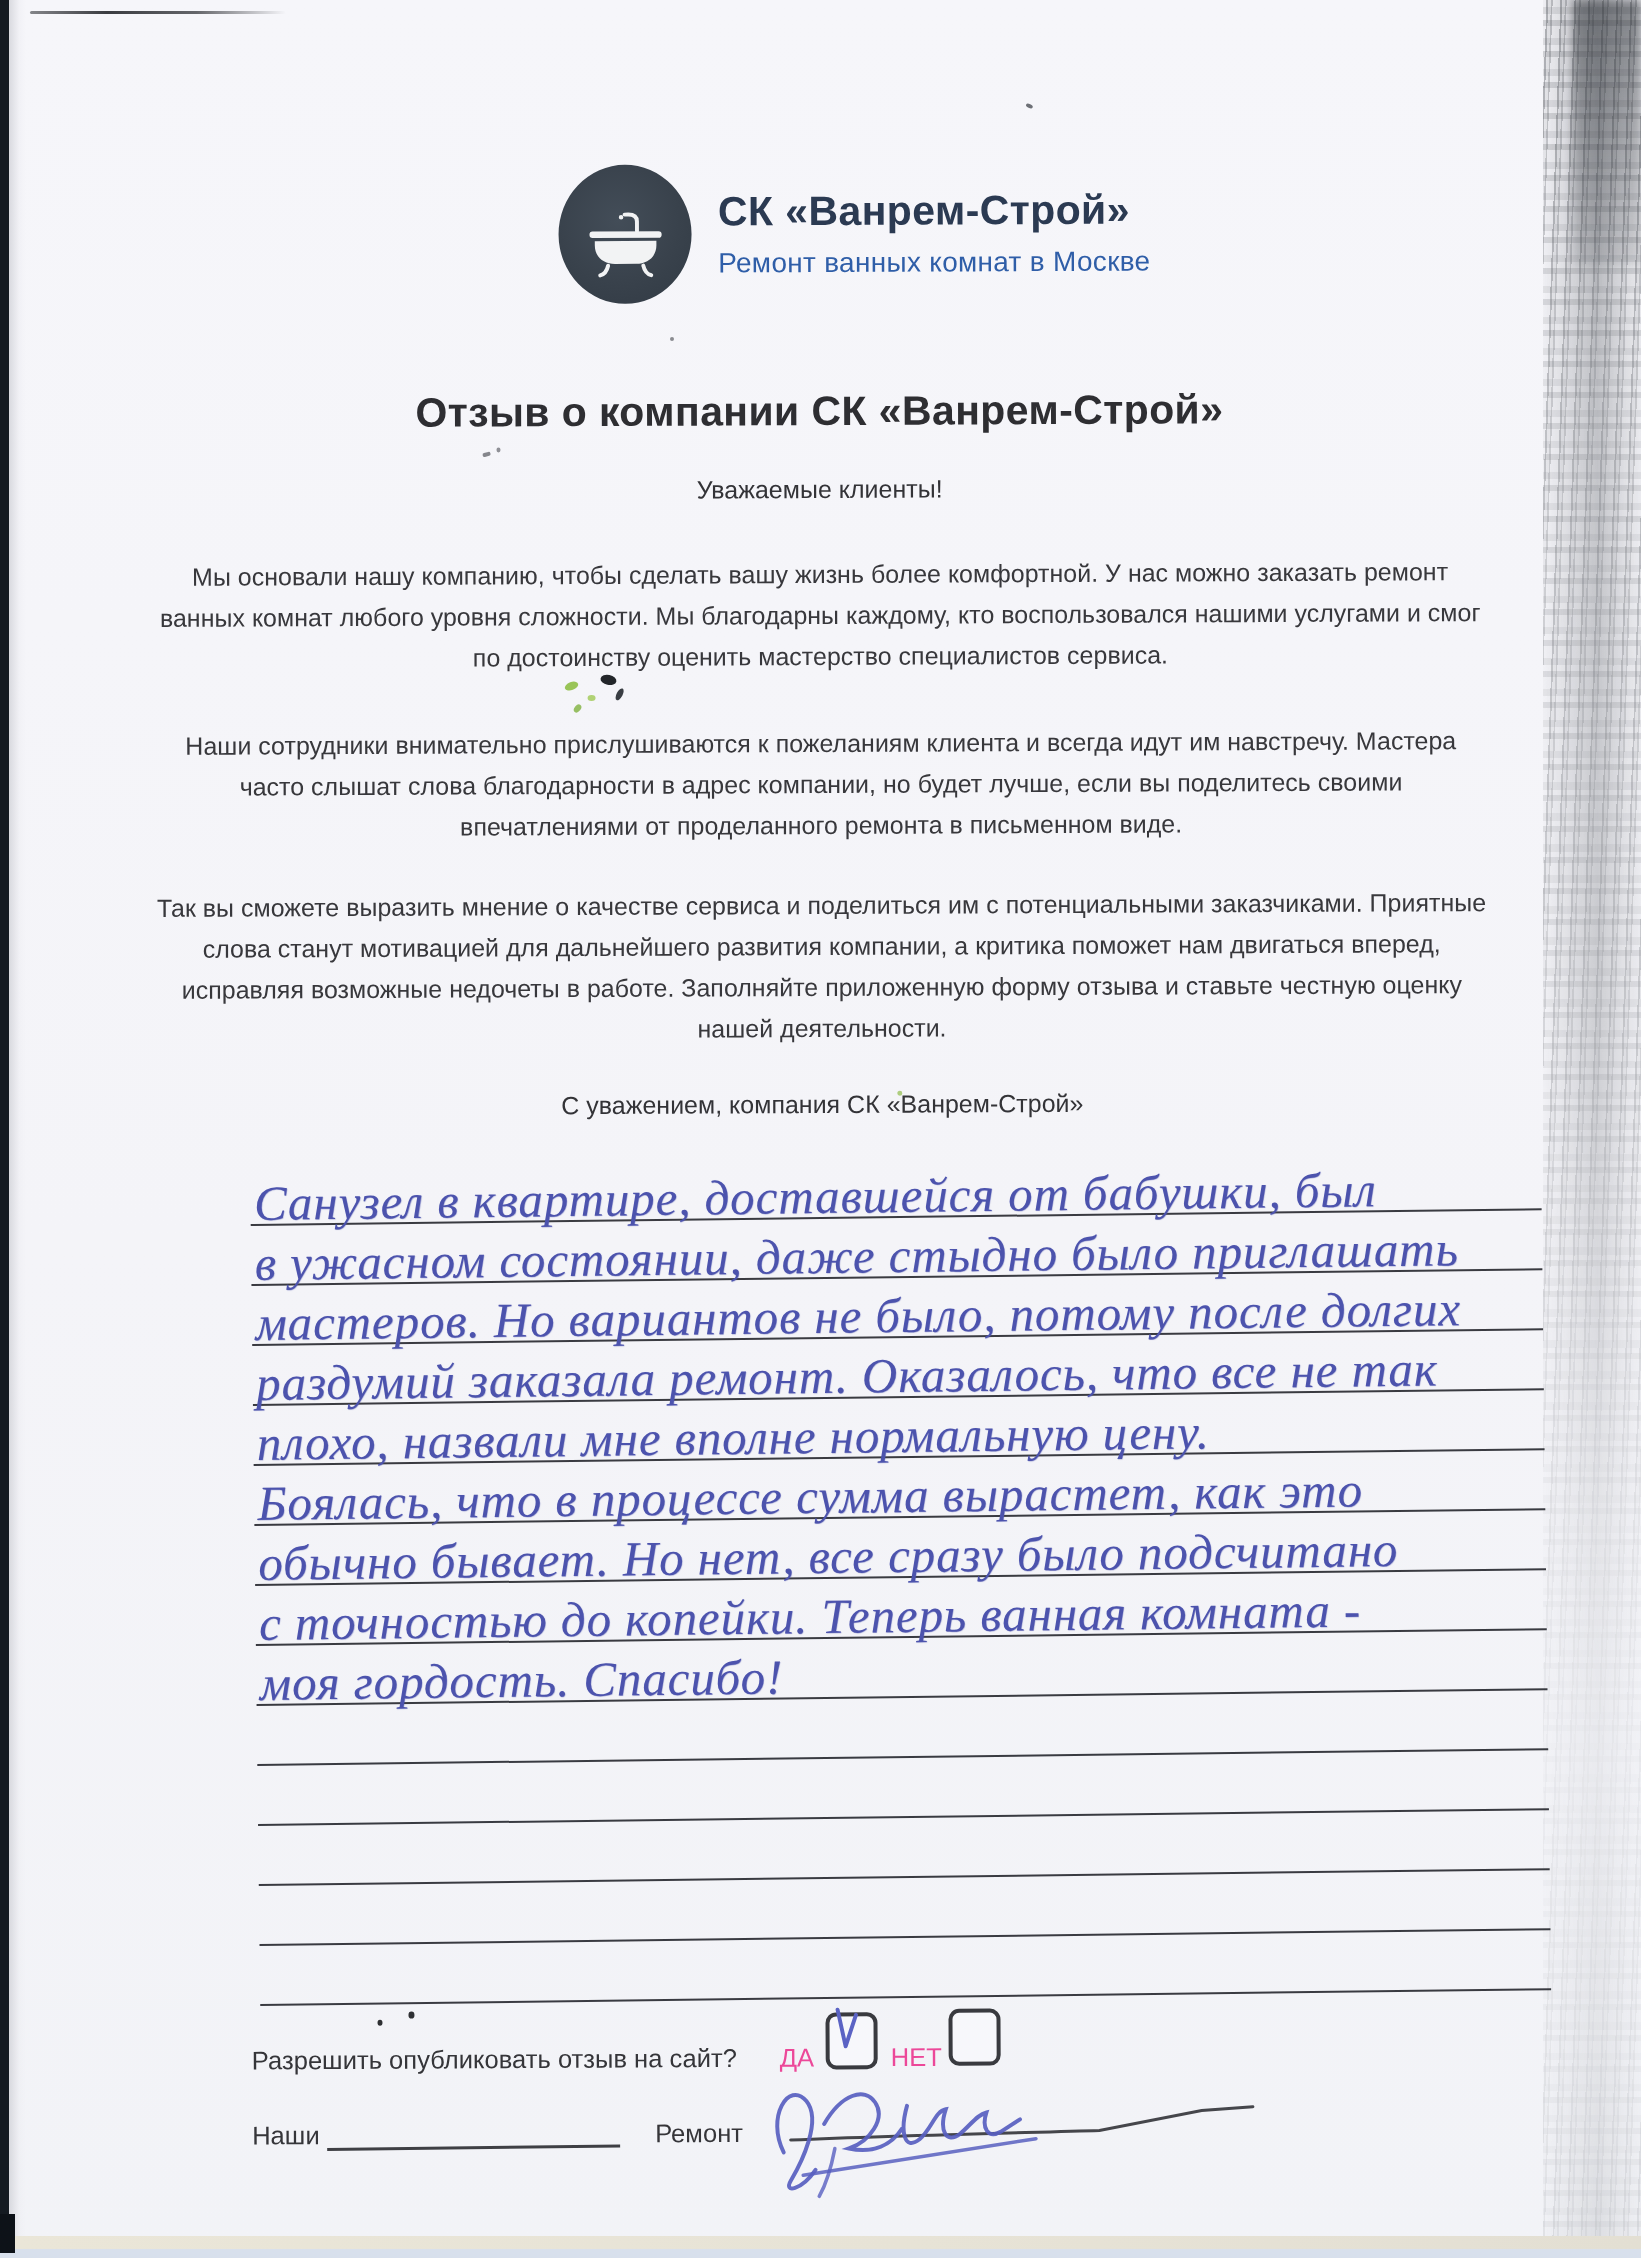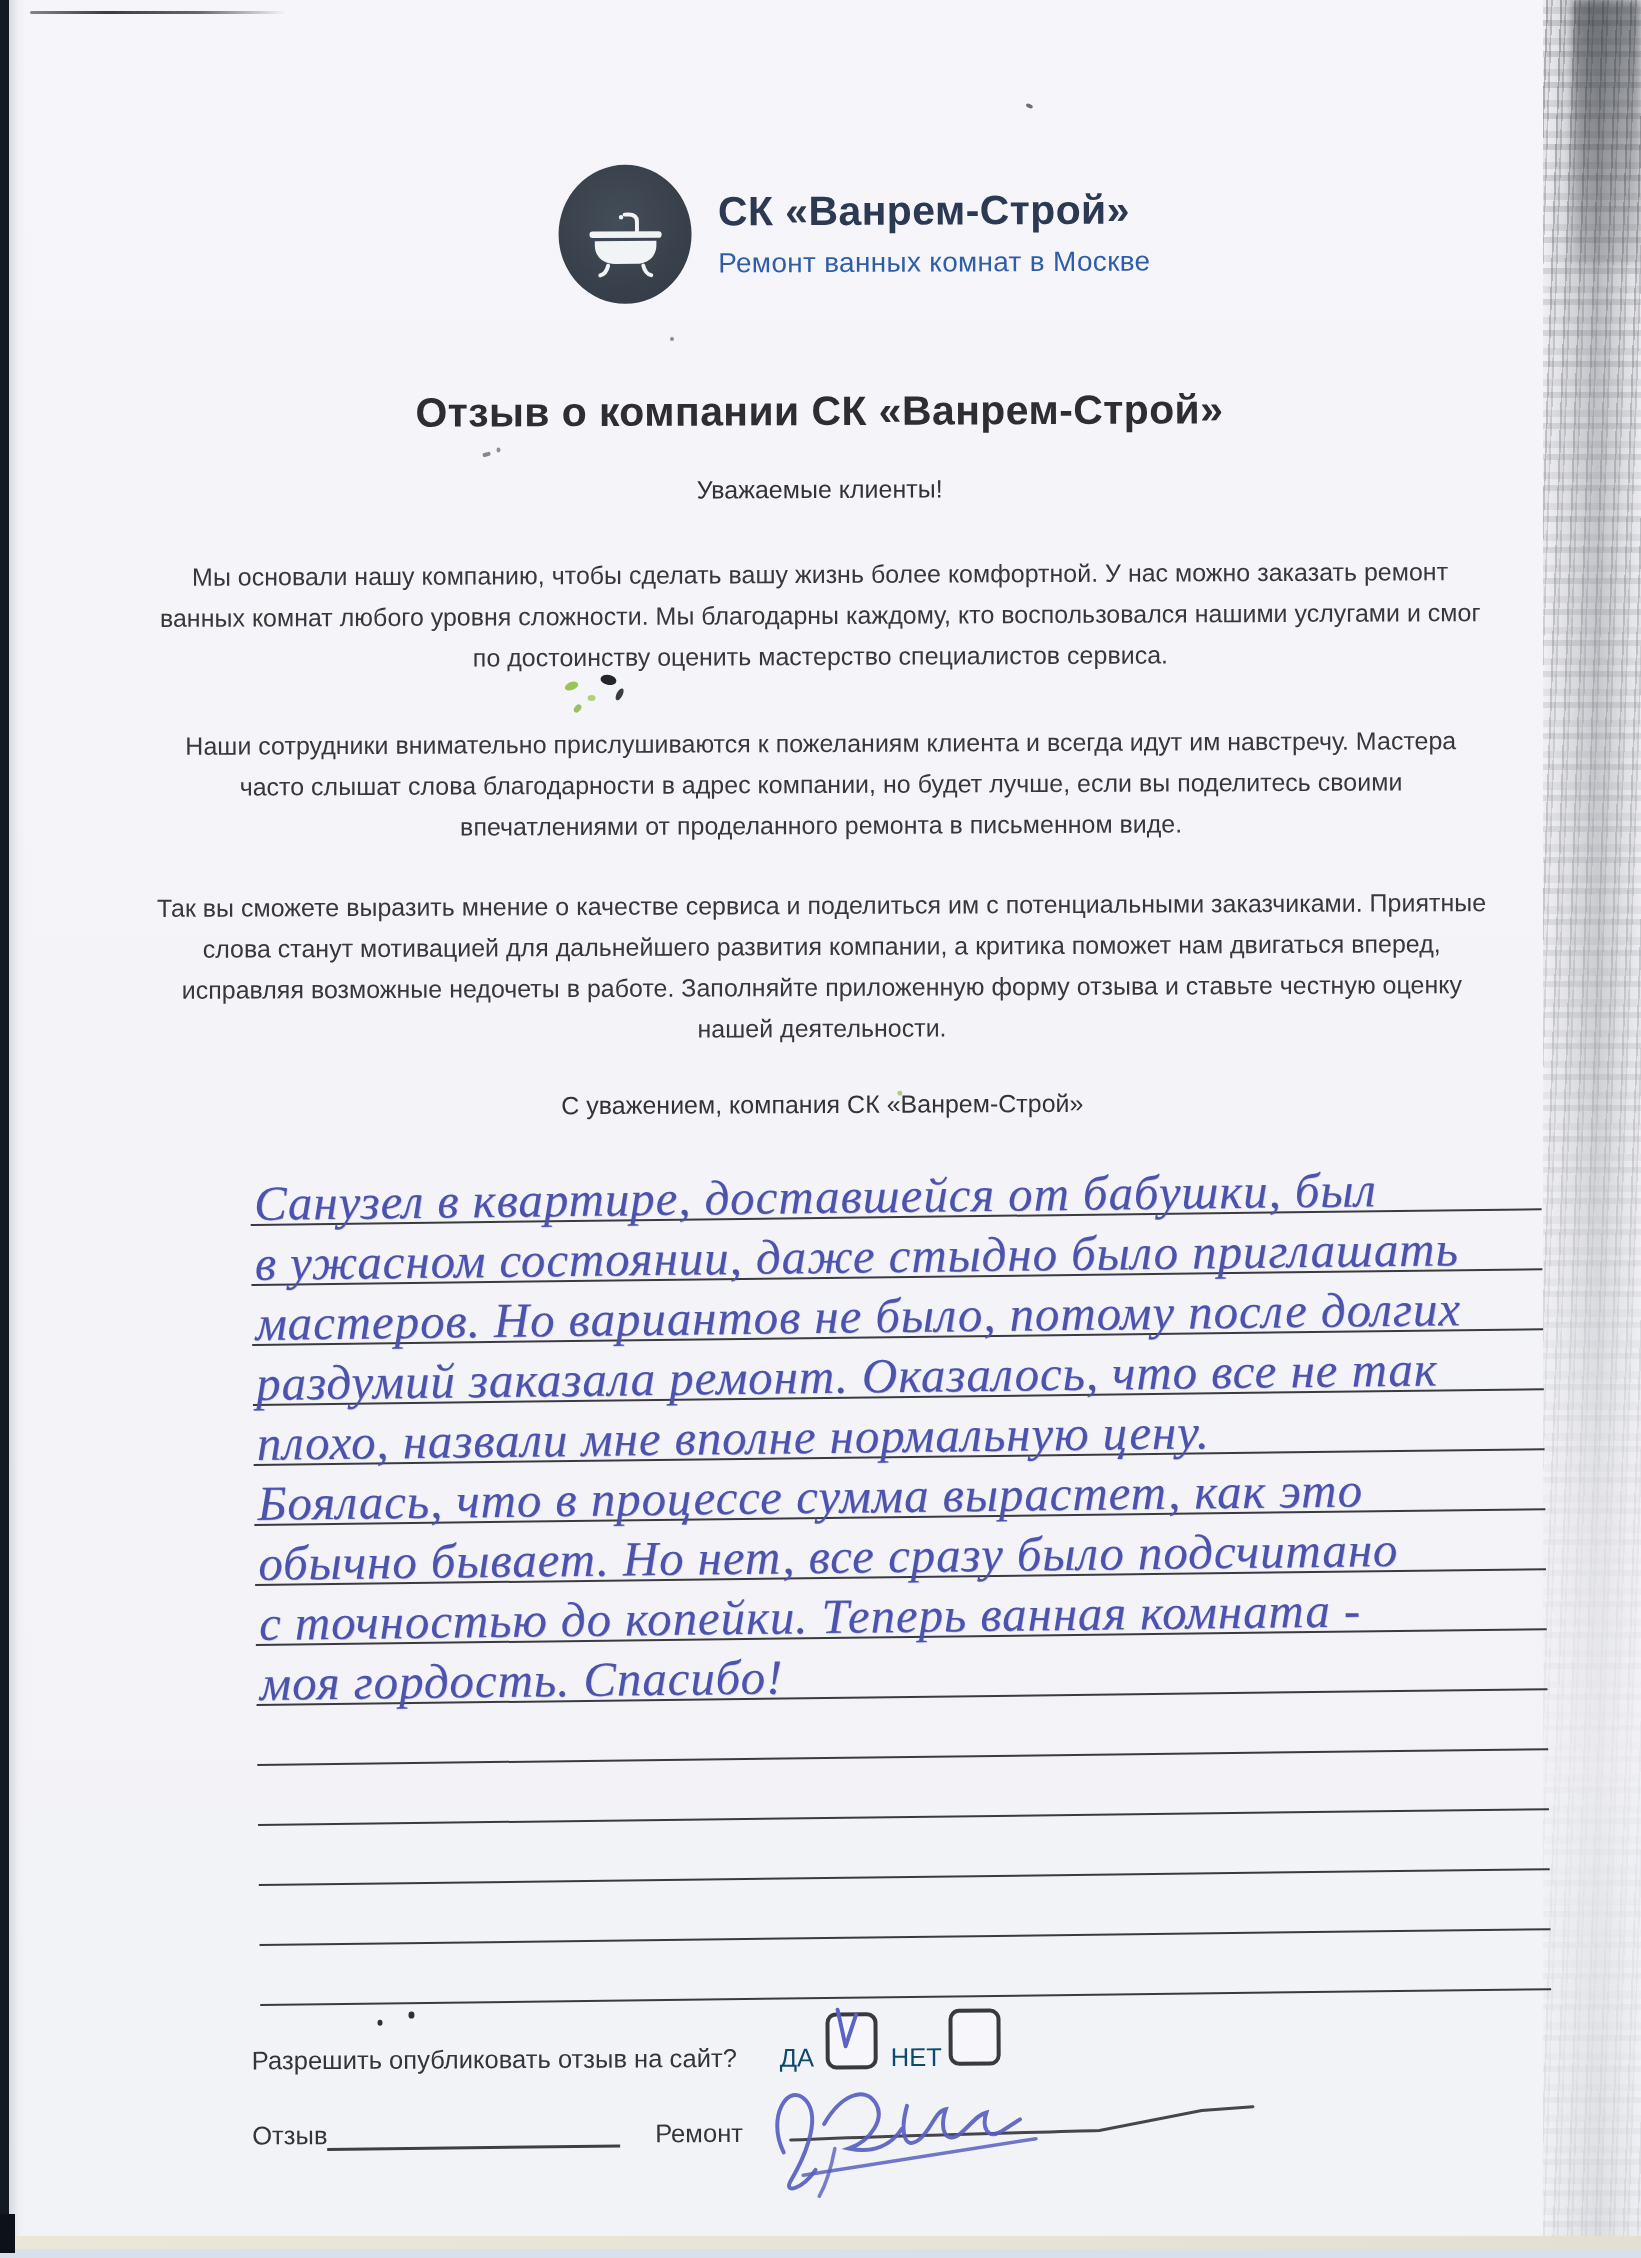--- a/index.html
+++ b/index.html
@@ -47,21 +47,21 @@
   
   .review-area{position:absolute;left:250px;top:1166px;width:1291px;transform:rotate(-0.7deg);transform-origin:left top;}
   .review-line{position:relative;height:58px;border-bottom:2.6px solid rgba(41,42,49,.92);}
   .review-line .hw{position:absolute;left:3.5px;bottom:-8px;white-space:nowrap;
     font-family:"Liberation Serif", serif;font-style:italic;font-size:49px;letter-spacing:0.9px;
     color:#4c53ad;text-shadow:0.5px 0.5px 0.8px rgba(76,83,173,0.45);}
   
   .bottomform{position:absolute;inset:0;transform:rotate(-0.3deg);transform-origin:529px 2117px;}
   .dot{position:absolute;background:#2e3033;border-radius:50%;}
   .publish-question{position:absolute;left:252px;top:2045px;font-size:25.6px;color:#353539;}
-  .yn-label{position:absolute;top:2045px;font-size:25.6px;color:#0c4a6e;}
+  .yn-label{position:absolute;top:2045px;font-size:25.6px;color:#ec4899;}
   .yes-label{left:780px;} .no-label{left:891px;}
   .checkbox{position:absolute;width:44px;height:49px;border:4px solid #393a3f;border-radius:10.6px;background:rgba(250,250,253,.6);}
   .cb-yes{left:826px;top:2014px;} .cb-no{left:949px;top:2011px;}
   .checkmark{position:absolute;left:1.8px;top:-12.4px;overflow:visible;}
   .field-label{position:absolute;top:2120px;font-size:25.6px;color:#353539;}
   .date-label{left:252px;} .sig-label{left:655px;}
   .date-line{position:absolute;left:327px;top:2146px;width:293px;height:3.1px;background:#3e3f44;transform:rotate(-0.4deg);}
   .sig-svg{position:absolute;left:750px;top:2069px;overflow:visible;}
   
   .mark{position:absolute;}
@@ -187,21 +187,21 @@
   <div class="publish-question">Разрешить опубликовать отзыв на сайт?</div>
   <div class="yn-label yes-label">ДА</div>
   <div class="checkbox cb-yes">
     <svg class="checkmark" width="35" height="56" viewBox="0 0 40 64">
       <polyline points="7,6 16,48 28,12" fill="none" stroke="#5b63c4" stroke-width="4.5" stroke-linecap="round" stroke-linejoin="round"></polyline>
     </svg>
   </div>
   <div class="yn-label no-label">НЕТ</div>
   <div class="checkbox cb-no"></div>
 
-  <div class="field-label date-label">Отзыв</div>
+  <div class="field-label date-label">Наши</div>
   <div class="date-line"></div>
 
   <div class="field-label sig-label">Ремонт</div>
   <svg class="sig-svg" width="547" height="150" viewBox="0 0 620 170">
     <path d="M46,82 C180,77 320,75 396,73 L512,51 L570,47" stroke="#45464b" stroke-width="3.5" fill="none" stroke-linecap="round"></path>
     <g>
       <path d="M38,96 C18,56 44,14 64,38 C82,60 58,108 46,128 C37,143 58,139 74,116" stroke="#585fc0" stroke-width="4.5" fill="none" stroke-linecap="round" opacity="0.92"></path>
       <path d="M84,64 C104,30 130,22 142,40 C154,58 136,84 112,92 C140,98 160,88 172,70 M178,44 C170,72 174,96 192,82 C206,70 210,50 222,48 C214,72 222,88 238,76 C250,66 258,54 268,52 C262,70 270,82 284,74 L306,60" stroke="#585fc0" stroke-width="4.5" fill="none" stroke-linecap="round" opacity="0.92"></path>
       <path d="M60,122 C140,110 230,96 324,82" stroke="#585fc0" stroke-width="4" fill="none" stroke-linecap="round" opacity="0.85"></path>
       <path d="M96,92 C92,112 86,132 78,146" stroke="#585fc0" stroke-width="4" fill="none" stroke-linecap="round" opacity="0.8"></path>

